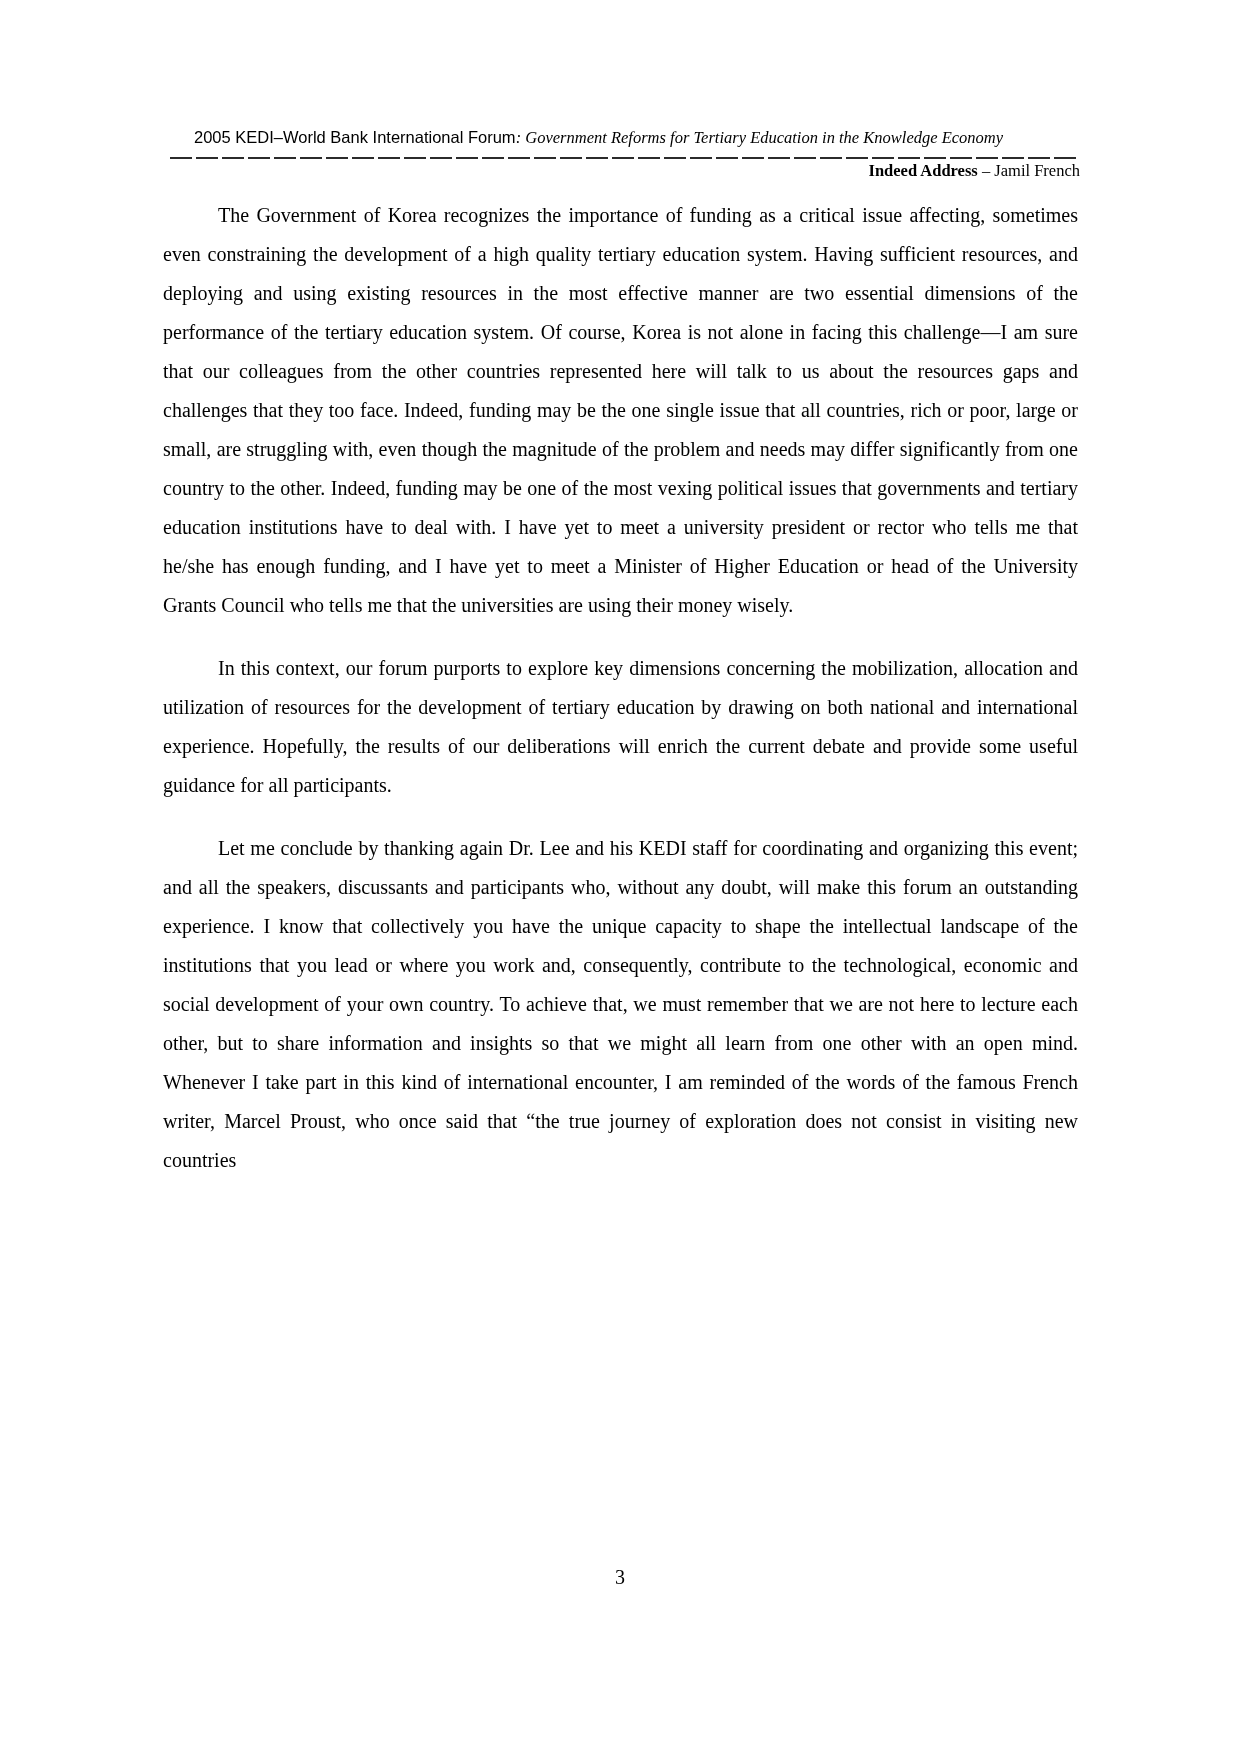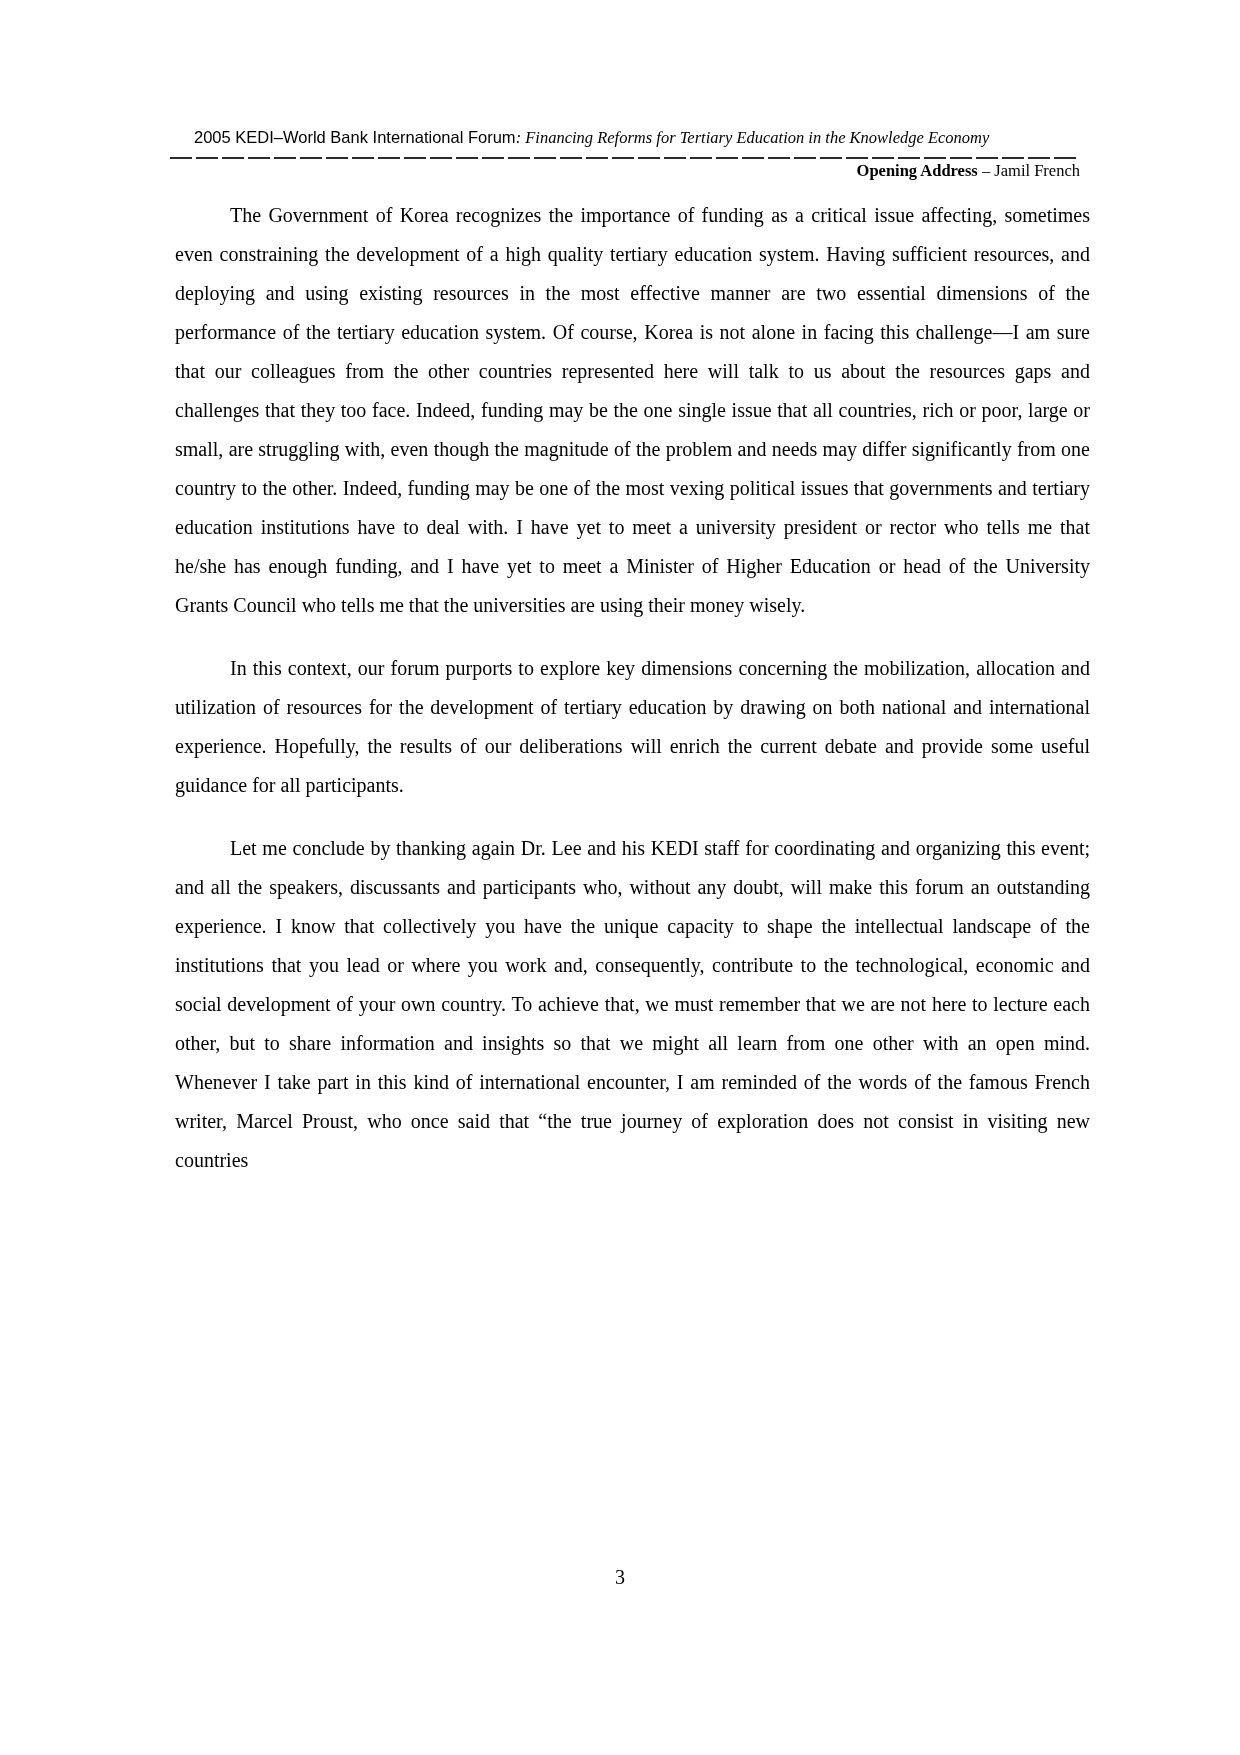--- a/index.html
+++ b/index.html
@@ -44,44 +44,43 @@
   }
   .oa-label { font-weight: bold; }
   .doc-body {
     position: absolute;
     left: 163px;
     top: 196px;
     width: 915px;
     font-size: 20px;
     line-height: 39px;
     text-align: justify;
-    margin-left: 12px;
   }
   .para {
     margin: 0 0 24px 0;
     text-indent: 55px;
   }
   .page-number {
     position: absolute;
     top: 1566px;
     left: 0;
     width: 100%;
     text-align: center;
     font-size: 20px;
   }
 </style>
 </head>
 <body>
 
 <div class="page">
 
   <div class="doc-header">
-    <div class="header-line1"><span class="title-sans">2005 KEDI–World Bank International Forum</span><span class="title-sep">:</span> <span class="title-italic">Financing Reforms for Tertiary Education in the Knowledge Economy</span></div>
+    <div class="header-line1"><span class="title-sans">2005 KEDI–World Bank International Forum</span><span class="title-sep">:</span> <span class="title-italic">Government Reforms for Tertiary Education in the Knowledge Economy</span></div>
     <div class="header-rule"></div>
-    <div class="header-line2"><span class="oa-label">Opening Address</span> <span class="oa-author">– Jamil French</span></div>
+    <div class="header-line2"><span class="oa-label">Indeed Address</span> <span class="oa-author">– Jamil French</span></div>
   </div>
 
   <div class="doc-body">
     <p class="para">The Government of Korea recognizes the importance of funding as a critical issue affecting, sometimes even constraining the development of a high quality tertiary education system.  Having sufficient resources, and deploying and using existing resources in the most effective manner are two essential dimensions of the performance of the tertiary education system.  Of course, Korea is not alone in facing this challenge—I am sure that our colleagues from the other countries represented here will talk to us about the resources gaps and challenges that they too face.  Indeed, funding may be the one single issue that all countries, rich or poor, large or small, are struggling with, even though the magnitude of the problem and needs may differ significantly from one country to the other.  Indeed, funding may be one of the most vexing political issues that governments and tertiary education institutions have to deal with.  I have yet to meet a university president or rector who tells me that he/she has enough funding, and I have yet to meet a Minister of Higher Education or head of the University Grants Council who tells me that the universities are using their money wisely.</p>
     <p class="para">In this context, our forum purports to explore key dimensions concerning the mobilization, allocation and utilization of resources for the development of tertiary education by drawing on both national and international experience.  Hopefully, the results of our deliberations will enrich the current debate and provide some useful guidance for all participants.</p>
     <p class="para">Let me conclude by thanking again Dr. Lee and his KEDI staff for coordinating and organizing this event; and all the speakers, discussants and participants who, without any doubt, will make this forum an outstanding experience.  I know that collectively you have the unique capacity to shape the intellectual landscape of the institutions that you lead or where you work and, consequently, contribute to the technological, economic and social development of your own country.  To achieve that, we must remember that we are not here to lecture each other, but to share information and insights so that we might all learn from one other with an open mind.  Whenever I take part in this kind of international encounter, I am reminded of the words of the famous French writer, Marcel Proust, who once said that “the true journey of exploration does not consist in visiting new countries</p>
   </div>
 
   <div class="page-number">3</div>
 

